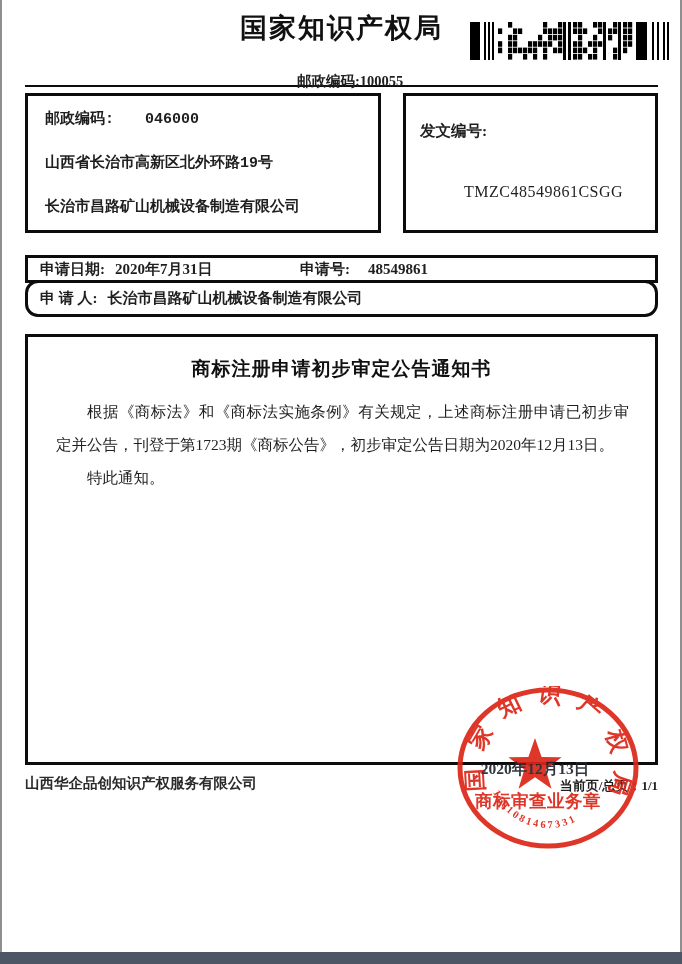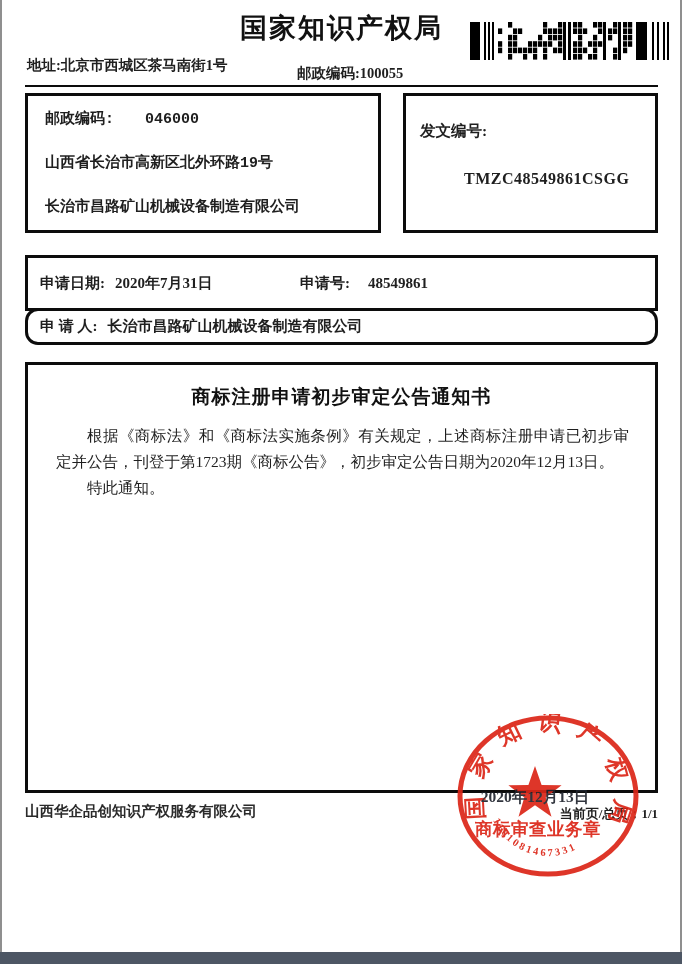--- a/index.html
+++ b/index.html
@@ -32,21 +32,21 @@
     margin-top: 2px;
   }
   .addr-row {
     position: relative;
     height: 22px;
     margin-top: 10px;
     font-size: 14.5px;
     font-weight: 600;
   }
   .addr-row .addr { position: absolute; left: 2px; top: 0; }
-  .addr-row .postcode { position: absolute; left: 272px; top: 8px; }
+  .addr-row .postcode { position: absolute; left: 272px; top: 16px; }
   .barcode {
     position: absolute;
     right: 0px; top: 22px;
     width: 210px; height: 38px;
   }
   .head-rule {
     border: none;
     border-top: 2.5px solid #0c0c0c;
     margin-top: 7px;
   }
@@ -69,32 +69,32 @@
   }
   .recipient-box .value-gap { margin-left: 22px; }
   .docnum-box {
     width: 255px; height: 140px;
     border: 3.5px solid #0c0c0c;
     padding: 25px 8px 0 14px;
     font-size: 15.5px;
     font-weight: 600;
   }
   .docnum-box .docnum-value {
-    margin-top: 28px;
+    margin-top: 41px;
     margin-left: 44px;
     font-size: 16px;
     letter-spacing: 0.5px;
-    font-weight: 700;
+    font-weight: 400;
   }
   
   .meta-rows { margin-top: 22px; }
   .meta-row {
     position: relative;
     border: 3.5px solid #0c0c0c;
-    height: 56px;
+    height: 28px;
     font-size: 15px;
     font-weight: 600;
     display: flex;
     align-items: center;
   }
   .meta-row.second { margin-top: -3.5px; height: 37px; border-radius: 13px; }
   .meta-row .m-label { margin-left: 12px; }
   .meta-row .m-value { margin-left: 10px; }
   .meta-row .appnum-label { position: absolute; left: 272px; }
   .meta-row .appnum-value { position: absolute; left: 340px; }
@@ -109,21 +109,21 @@
     text-align: center;
     margin-top: 19px;
     font-size: 19px;
     font-weight: bold;
     letter-spacing: 1px;
     color: #111;
   }
   .notice-body {
     margin: 13px 26px 0 28px;
     font-size: 15.5px;
-    line-height: 26px;
+    line-height: 33px;
     font-weight: 500;
     text-align: justify;
   }
   .notice-body p { text-indent: 2em; }
   
   .seal {
     position: absolute;
     left: 426px; top: 349px;
     width: 190px; height: 166px;
     opacity: 0.92;
@@ -153,21 +153,20 @@
   }
 </style>
 </head>
 <body>
 
 <div class="screen">
   <div class="page">
 
     <div class="doc-title">国家知识产权局</div>
     <div class="addr-row">
-      <span class="addr">地址:北京市西城区茶马南街1号</span>
       <span class="postcode">邮政编码:100055</span>
     </div>
     <svg class="barcode" id="barcode-svg" viewBox="0 0 210 38">
         <rect x="0" y="0" width="10" height="38" fill="#000"></rect>
         <rect x="14" y="0" width="2" height="38" fill="#000"></rect>
         <rect x="18" y="0" width="2" height="38" fill="#000"></rect>
         <rect x="22" y="0" width="2" height="38" fill="#000"></rect>
         <rect x="28" y="6.4" width="4.2" height="5.6" fill="#000"></rect>
         <rect x="28" y="19.200000000000003" width="4.2" height="5.6" fill="#000"></rect>
         <rect x="28" y="25.6" width="4.2" height="5.6" fill="#000"></rect>

